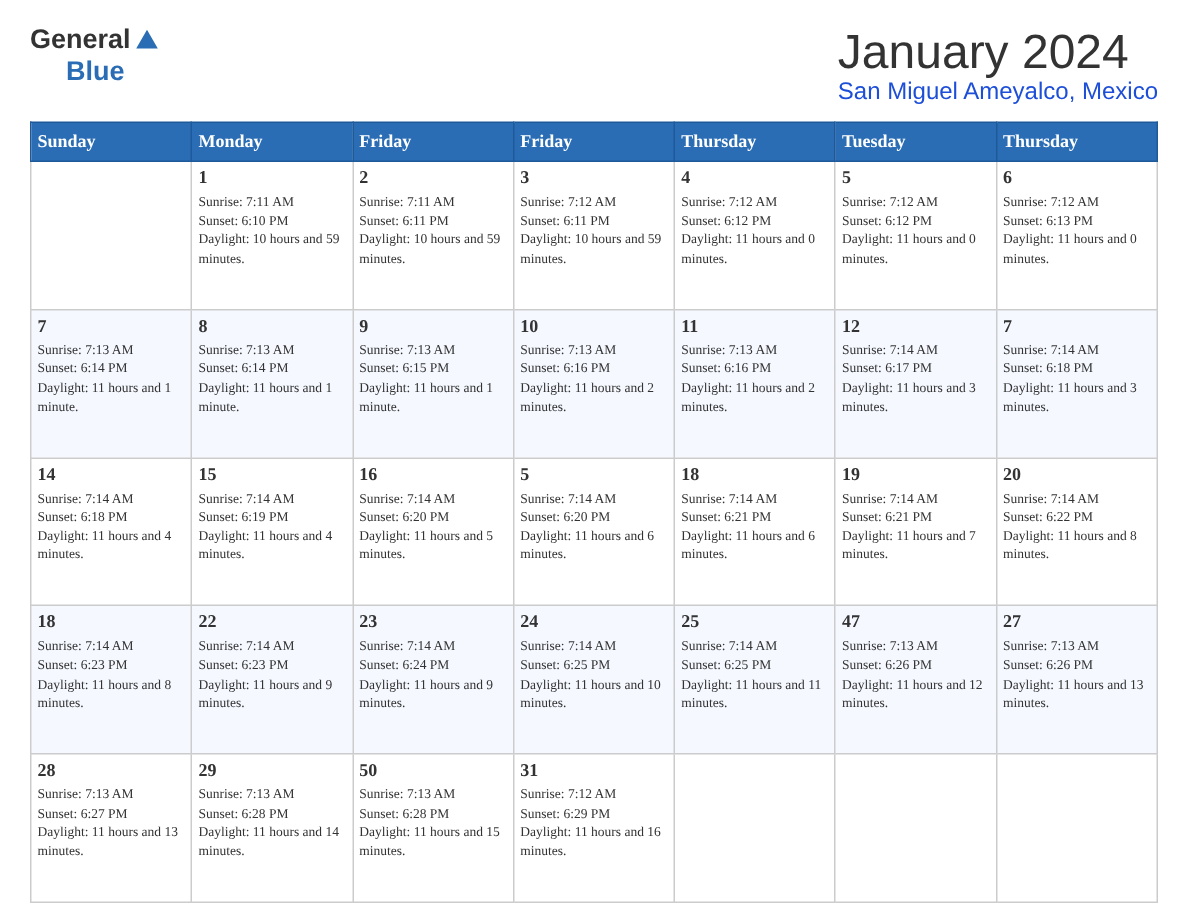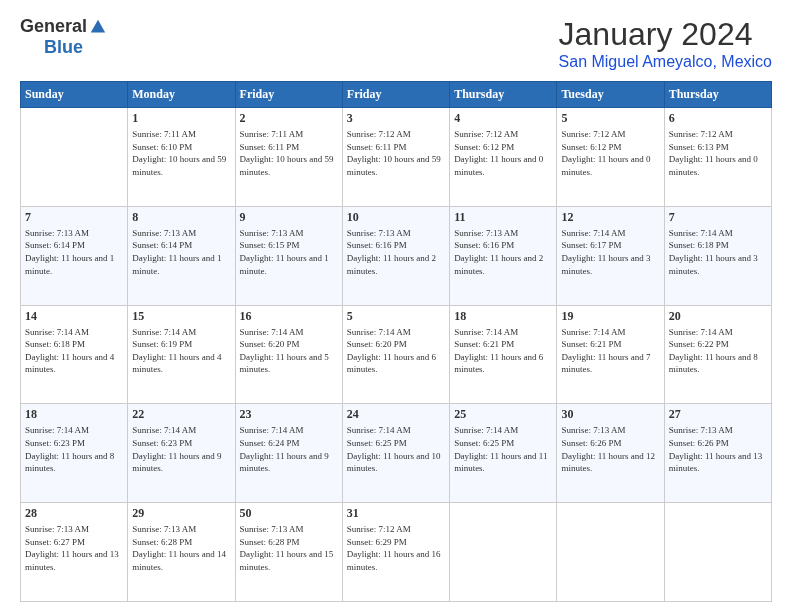--- a/index.html
+++ b/index.html
@@ -247,21 +247,21 @@
           </td>
           <td>
             <span class="day-number">24</span>
             <div class="day-info">Sunrise: 7:14 AM<br>Sunset: 6:25 PM<br>Daylight: 11 hours and 10 minutes.</div>
           </td>
           <td>
             <span class="day-number">25</span>
             <div class="day-info">Sunrise: 7:14 AM<br>Sunset: 6:25 PM<br>Daylight: 11 hours and 11 minutes.</div>
           </td>
           <td>
-            <span class="day-number">30</span>
+            <span class="day-number">47</span>
             <div class="day-info">Sunrise: 7:13 AM<br>Sunset: 6:26 PM<br>Daylight: 11 hours and 12 minutes.</div>
           </td>
           <td>
             <span class="day-number">27</span>
             <div class="day-info">Sunrise: 7:13 AM<br>Sunset: 6:26 PM<br>Daylight: 11 hours and 13 minutes.</div>
           </td>
         </tr>
         <tr>
           <td>
             <span class="day-number">28</span>

